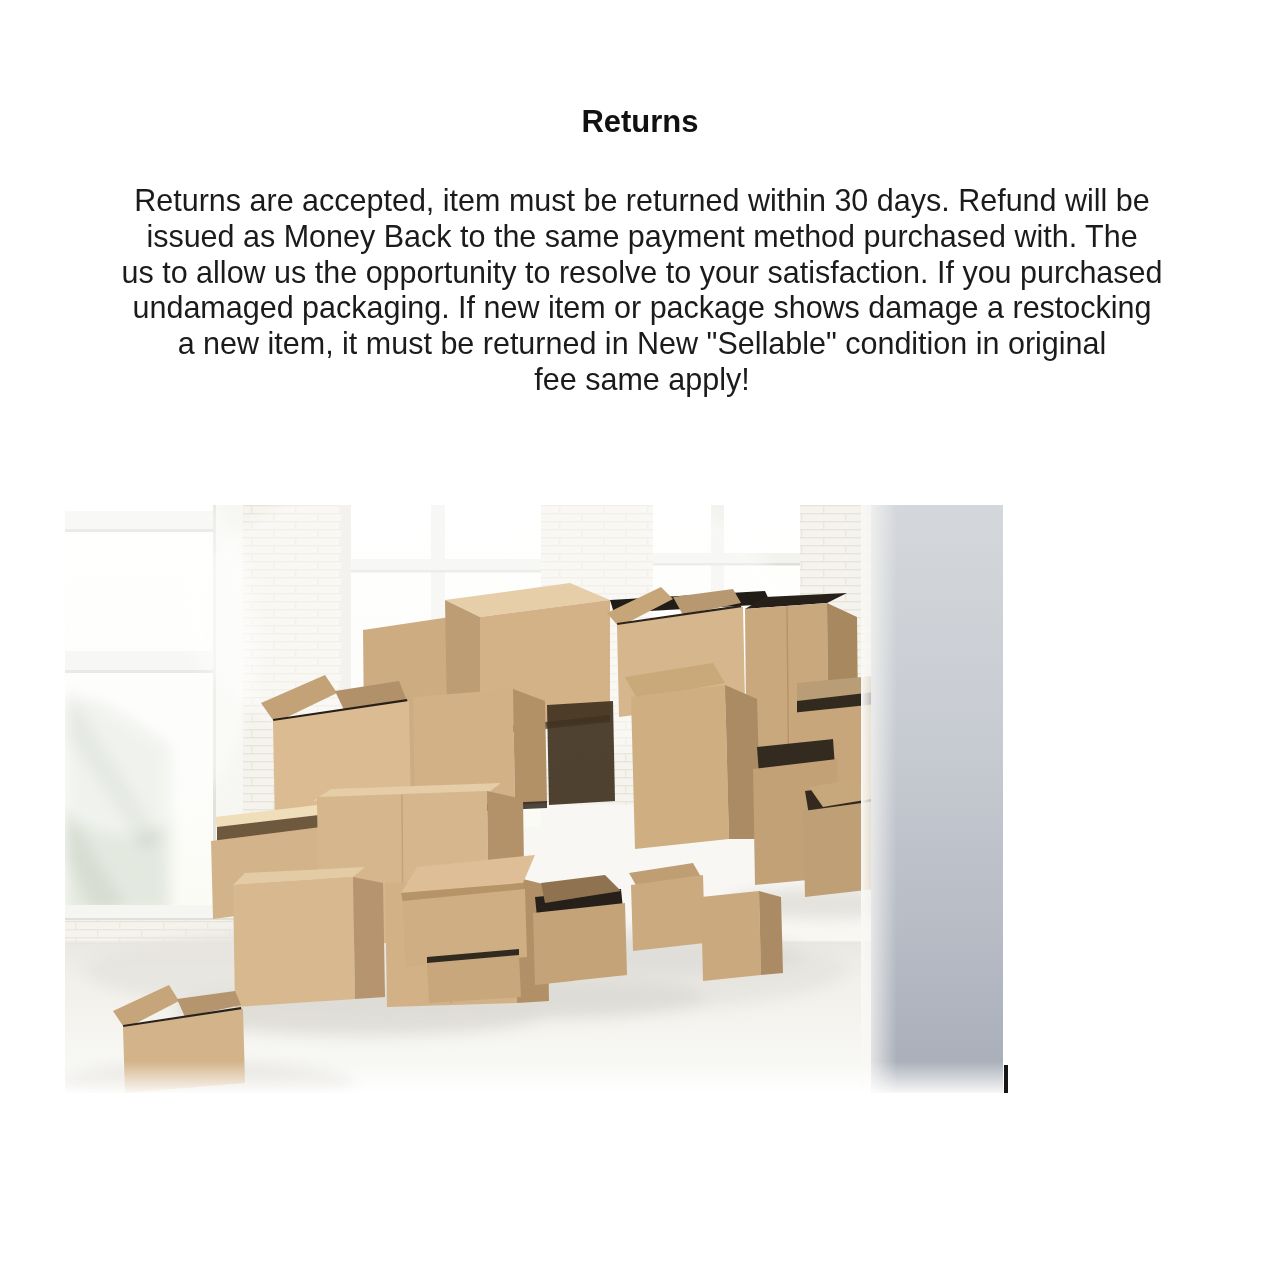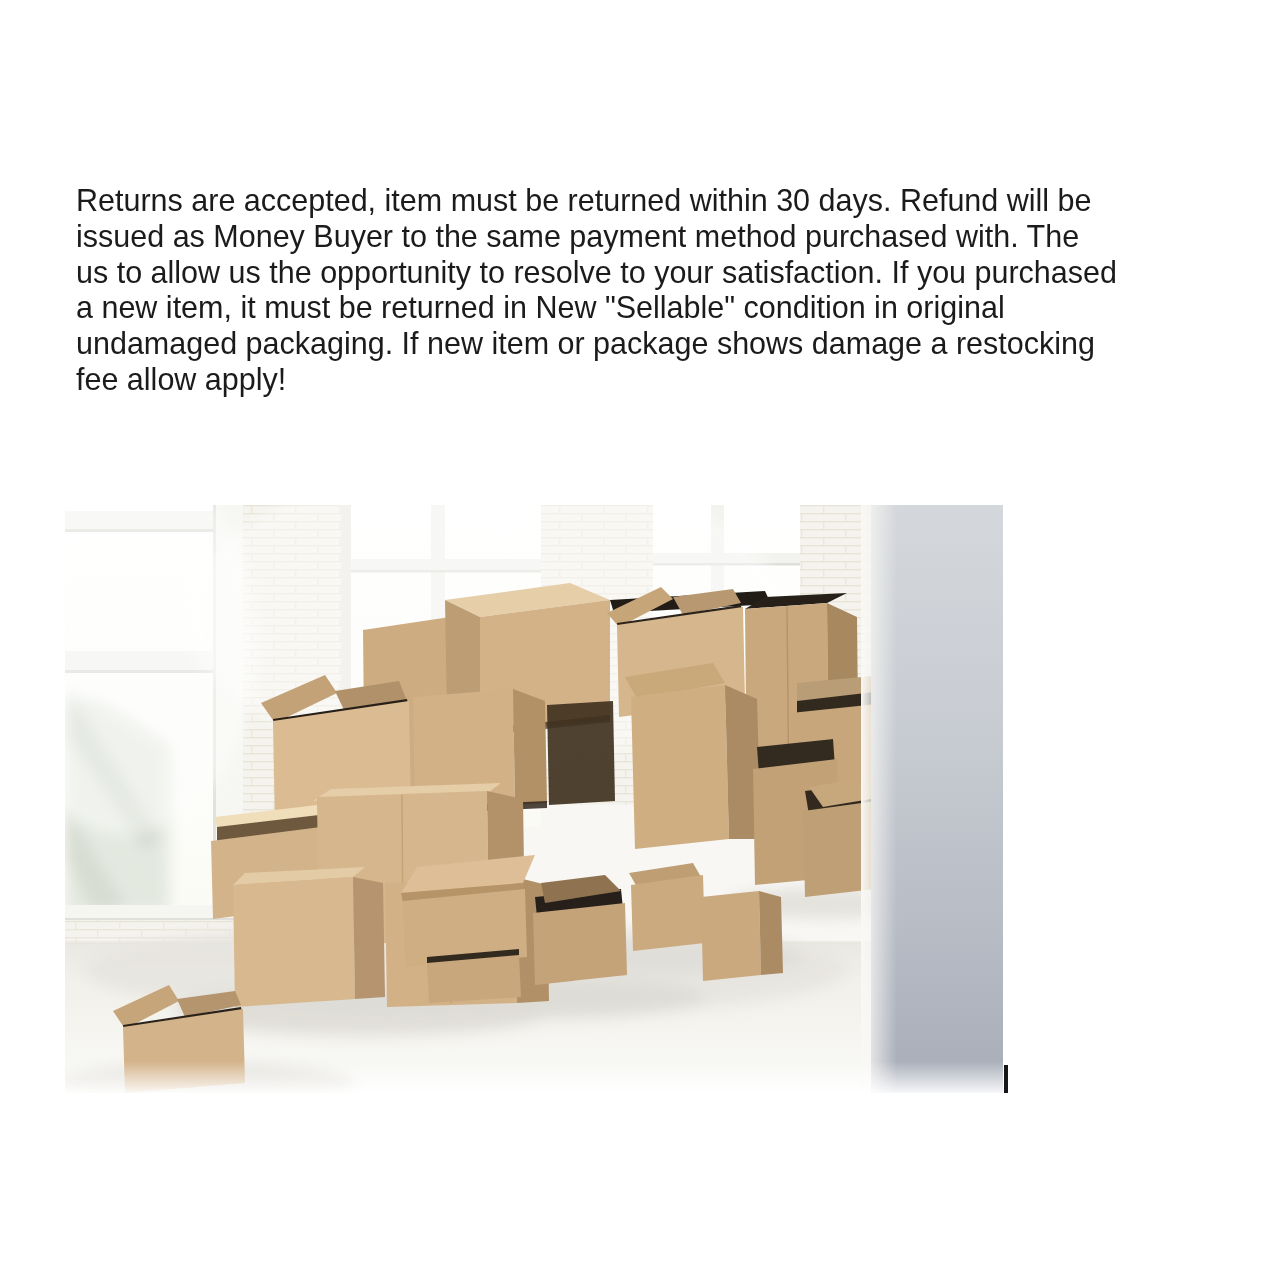--- a/index.html
+++ b/index.html
@@ -11,46 +11,47 @@
     color:#171717;
     overflow:hidden;
   }
   .title{
     position:absolute;top:104px;left:0;width:100%;
     margin:0;text-align:center;
     font-size:31px;font-weight:700;color:#111;
   }
   .policy{
     position:absolute;top:183px;left:76px;right:72px;
-    font-size:30.5px;line-height:35.8px;color:#1b1b1b;
+    font-size:30.5px;line-height:35.8px;color:#1b1b1b;text-align:center;
   }
   .policy .line{white-space:nowrap;}
   .photo{
     position:absolute;left:65px;top:505px;width:938px;height:588px;
     margin:0;padding:0;
   }
   .photo svg{display:block;width:100%;height:100%;}
   .cursor-mark{
     position:absolute;left:1004px;top:1065px;width:4px;height:28px;
     background:#161616;
   }
 </style>
 </head>
 <body>
 
 <div class="page">
 
+  <h1 class="title">Returns</h1>
 
   <div class="policy">
     <div class="line">Returns are accepted, item must be returned within 30 days. Refund will be</div>
-    <div class="line">issued as Money Buyer to the same payment method purchased with. The</div>
+    <div class="line">issued as Money Back to the same payment method purchased with. The</div>
     <div class="line">us to allow us the opportunity to resolve to your satisfaction. If you purchased</div>
+    <div class="line">undamaged packaging. If new item or package shows damage a restocking</div>
     <div class="line">a new item, it must be returned in New "Sellable" condition in original</div>
-    <div class="line">undamaged packaging. If new item or package shows damage a restocking</div>
-    <div class="line">fee allow apply!</div>
+    <div class="line">fee same apply!</div>
   </div>
 
   <figure class="photo">
     <svg viewBox="0 0 938 588" preserveAspectRatio="none">
       <defs>
         <filter id="soft" x="-40%" y="-40%" width="180%" height="180%">
             <feGaussianBlur stdDeviation="7"></feGaussianBlur>
           </filter>
         <filter id="soft2" x="-40%" y="-40%" width="180%" height="180%">
             <feGaussianBlur stdDeviation="3"></feGaussianBlur>

